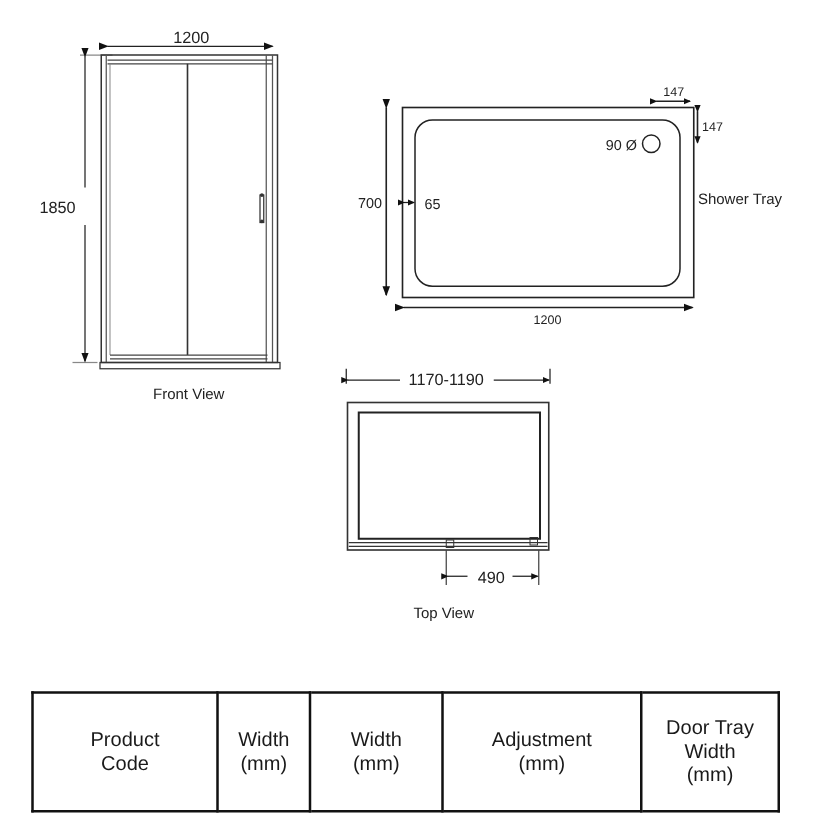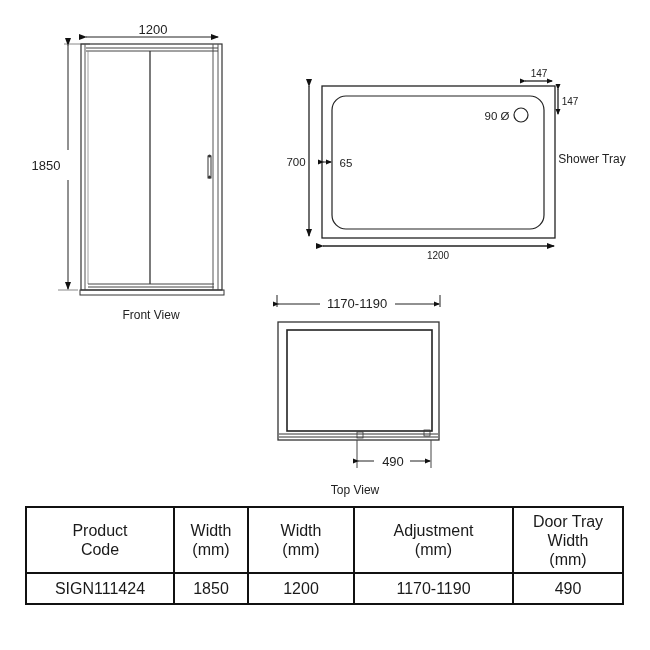--- a/index.html
+++ b/index.html
@@ -1,19 +1,19 @@
 <!DOCTYPE html>
 <html><head>
 <meta charset="utf-8">
 <style>
   html, body { margin: 0; padding: 0; background: #ffffff; }
   body { width: 650px; height: 650px; position: relative; overflow: hidden; font-family: "Liberation Sans", sans-serif; color: #1a1a1a; }
   svg.drawing { position: absolute; left: 0; top: 0; }
   .lbl { font-family: "Liberation Sans", sans-serif; fill: #222; }
-  table.spec { position: absolute; left: 25px; top: 506px; width: 597px; height: 97px; border-collapse: collapse; table-layout: fixed; padding-left: 22px; }
+  table.spec { position: absolute; left: 25px; top: 553px; width: 597px; height: 97px; border-collapse: collapse; table-layout: fixed; padding-left: 22px; }
   table.spec td, table.spec th { border: 2px solid #111; text-align: center; font-weight: normal; font-size: 16px; line-height: 19px; color: #1a1a1a; padding: 0; }
   table.spec tr.hdr { height: 66px; }
   table.spec tr.val { height: 31px; }
   .ml { white-space: pre-line; }
 </style>
 </head>
 <body>
 
 <svg class="drawing" width="650" height="650" viewBox="0 0 650 650">
   <defs>
@@ -115,21 +115,14 @@
     <th class="ml">Width
 (mm)</th>
     <th class="ml">Width
 (mm)</th>
     <th class="ml">Adjustment
 (mm)</th>
     <th class="ml">Door Tray
 Width
 (mm)</th>
   </tr>
-  <tr class="val">
-    <td>SIGN111424</td>
-    <td>1850</td>
-    <td>1200</td>
-    <td>1170-1190</td>
-    <td>490</td>
-  </tr>
 </tbody>
   </table>
 
 </body></html>

